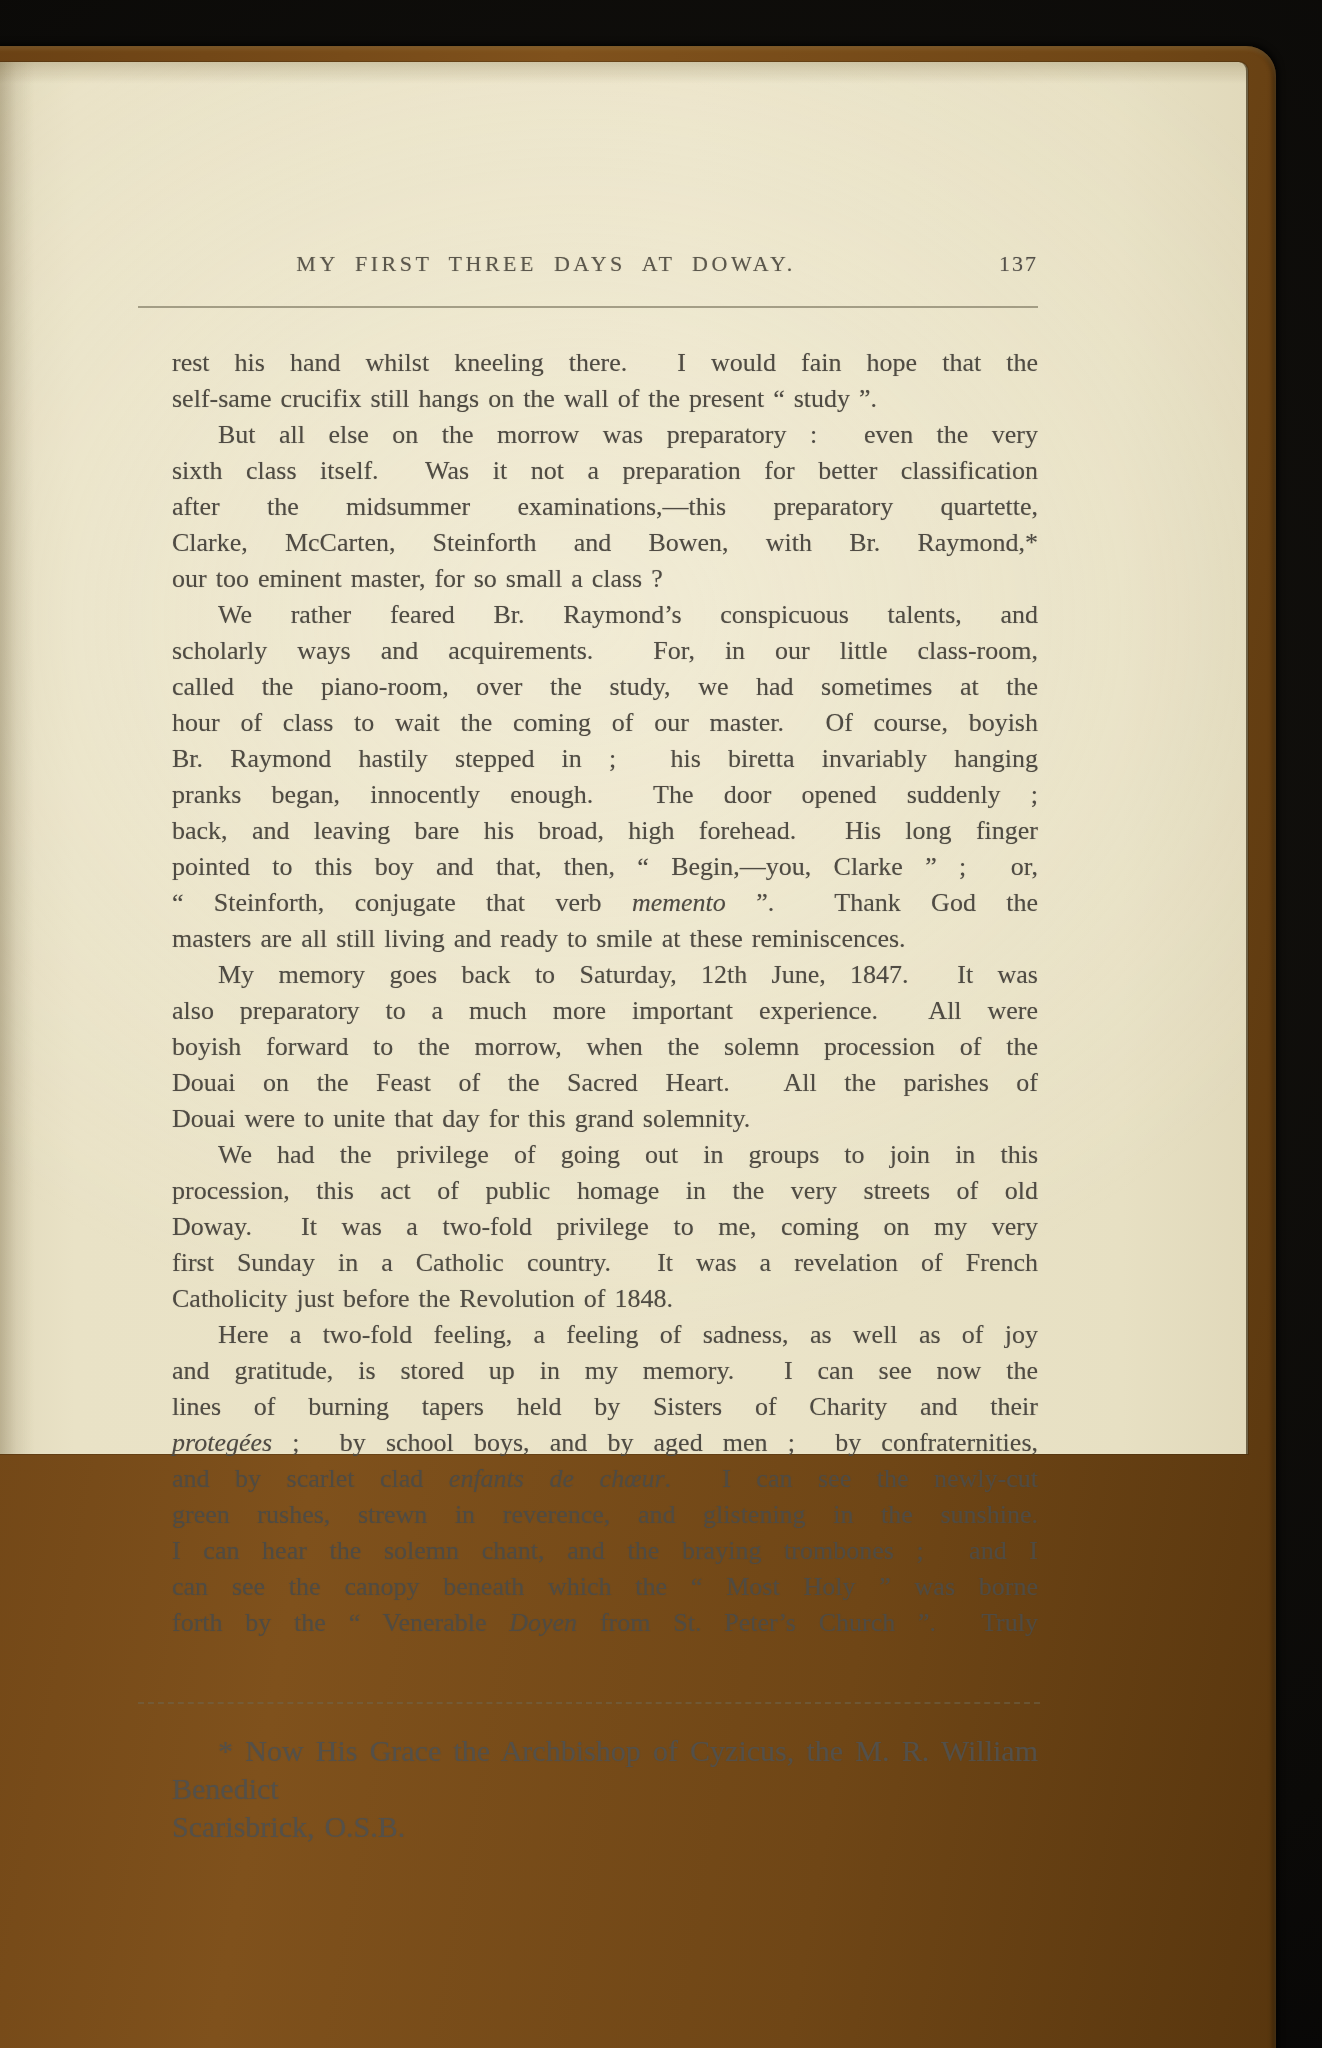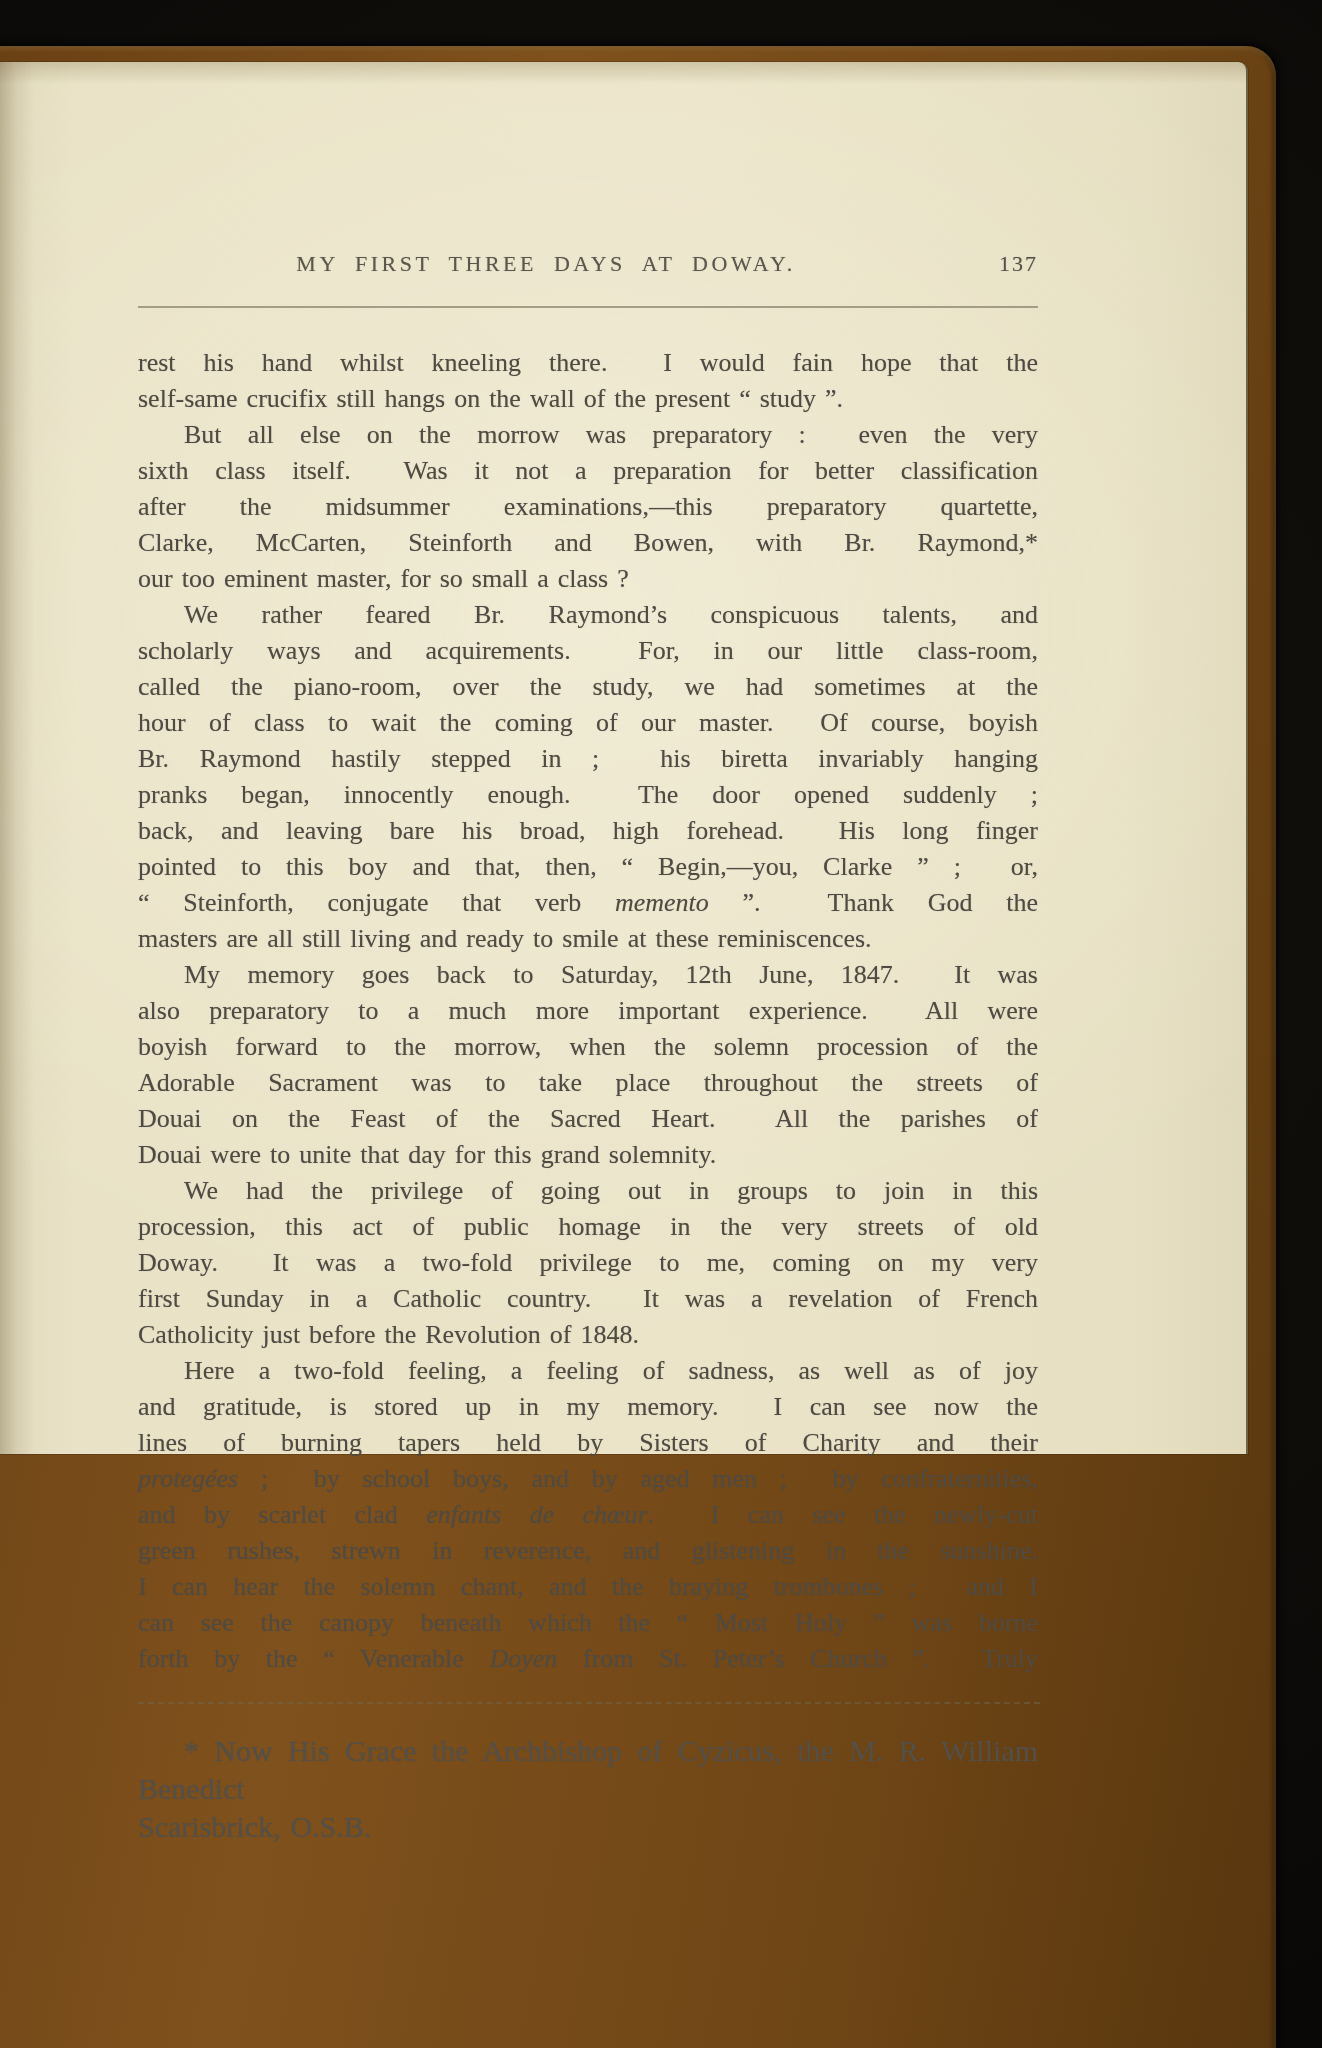--- a/index.html
+++ b/index.html
@@ -42,20 +42,21 @@
   }
   .header-rule{
     position:absolute;left:138px;top:244px;width:900px;height:0;
     border-top:2px solid rgba(125,118,96,.65);
   }
   .body-text{top:283px;}
   .line{
     font-size:26px;line-height:36px;color:#4f4b43;
     text-align:justify;text-align-last:justify;
     text-shadow:0 0 1px rgba(79,75,67,.38);
+    margin-left:34px;
   }
   .line.indent{text-indent:46px;}
   .line.unjust{text-align-last:left;word-spacing:2.5px;}
   .line i{font-style:italic;}
   .footnote-rule{
     position:absolute;left:138px;top:1640px;width:902px;height:0;
     border-top:2px dashed rgba(110,103,82,.5);
   }
   .footnote{top:1670px;}
   .footnote .line{font-size:30px;line-height:38px;color:#53504a;}
@@ -89,21 +90,20 @@
         <div class="line">hour of class to wait the coming of our master.&nbsp; Of course, boyish</div>
         <div class="line">Br. Raymond hastily stepped in ;&nbsp; his biretta invariably hanging</div>
         <div class="line">pranks began, innocently enough.&nbsp; The door opened suddenly ;</div>
         <div class="line">back, and leaving bare his broad, high forehead.&nbsp; His long finger</div>
         <div class="line">pointed to this boy and that, then, “ Begin,—you, Clarke ” ;&nbsp; or,</div>
         <div class="line">“ Steinforth, conjugate that verb <i>memento</i> ”.&nbsp; Thank God the</div>
         <div class="line unjust">masters are all still living and ready to smile at these reminiscences.</div>
         <div class="line indent">My memory goes back to Saturday, 12th June, 1847.&nbsp; It was</div>
         <div class="line">also preparatory to a much more important experience.&nbsp; All were</div>
         <div class="line">boyish forward to the morrow, when the solemn procession of the</div>
-        <div class="line">Adorable Sacrament was to take place throughout the streets of</div>
         <div class="line">Douai on the Feast of the Sacred Heart.&nbsp; All the parishes of</div>
         <div class="line unjust">Douai were to unite that day for this grand solemnity.</div>
         <div class="line indent">We had the privilege of going out in groups to join in this</div>
         <div class="line">procession, this act of public homage in the very streets of old</div>
         <div class="line">Doway.&nbsp; It was a two-fold privilege to me, coming on my very</div>
         <div class="line">first Sunday in a Catholic country.&nbsp; It was a revelation of French</div>
         <div class="line unjust">Catholicity just before the Revolution of 1848.</div>
         <div class="line indent">Here a two-fold feeling, a feeling of sadness, as well as of joy</div>
         <div class="line">and gratitude, is stored up in my memory.&nbsp; I can see now the</div>
         <div class="line">lines of burning tapers held by Sisters of Charity and their</div>

